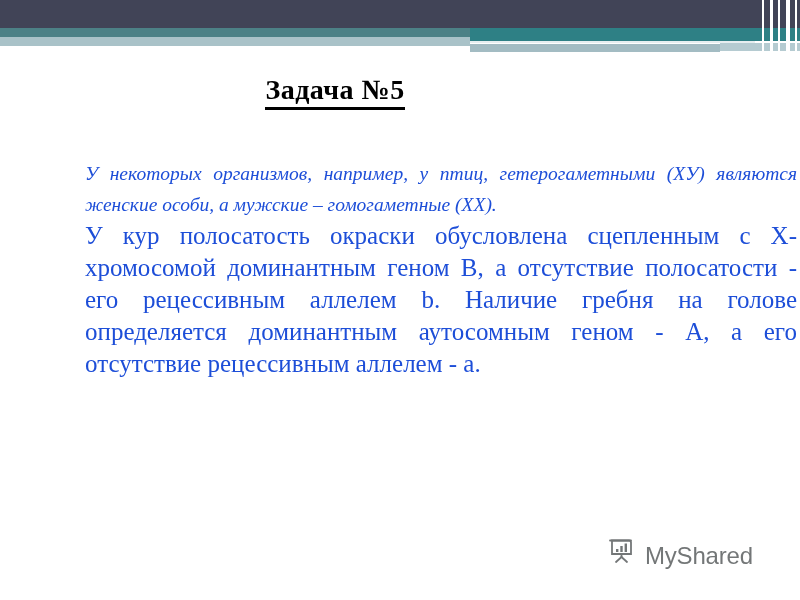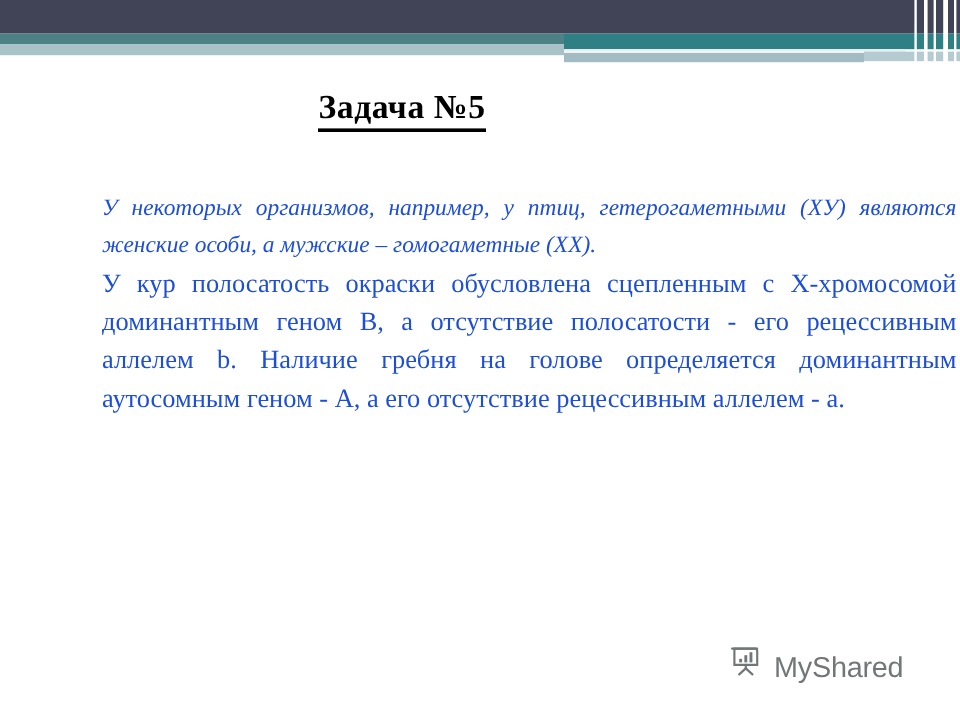--- a/index.html
+++ b/index.html
@@ -123,21 +123,21 @@
     margin: 0;
     text-align: justify;
     text-justify: inter-word;
   }
   .para-intro {
     font-style: italic;
     font-size: 19.5px;
     line-height: 31px;
   }
   .para-body {
-    font-size: 22px;
+    font-size: 25px;
     line-height: 32px;
   }
   .para-task {
     font-size: 22.5px;
     line-height: 34px;
   }
 
   
   .watermark {
     position: absolute;

